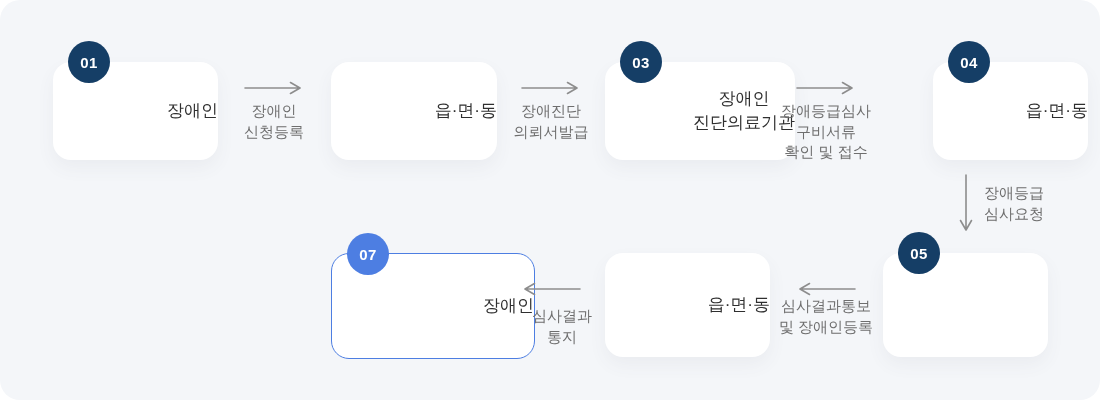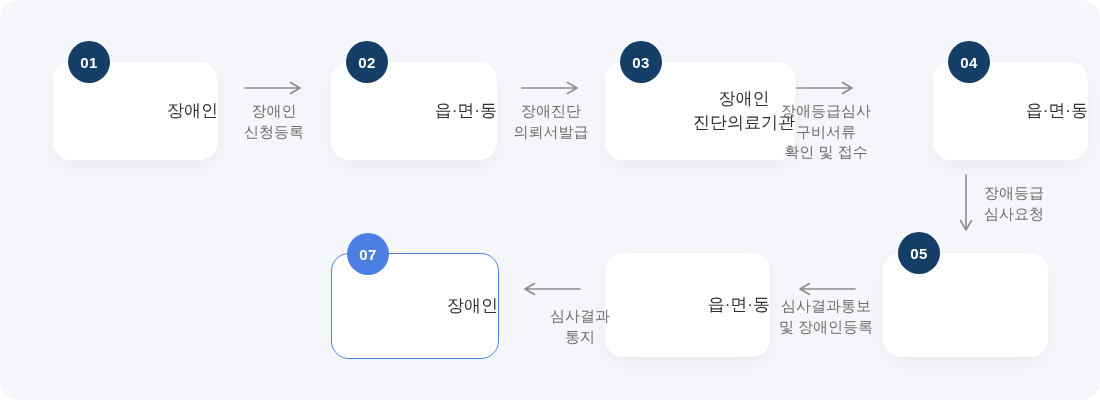--- a/index.html
+++ b/index.html
@@ -24,20 +24,21 @@
   .step-box{
     position:absolute;
     background:var(--box-bg);
     border-radius:18px;
     box-shadow:0 8px 18px rgba(80,90,110,0.06);
     display:flex;align-items:center;justify-content:flex-end;
   }
   .step-box.highlight{
     border:1px solid var(--highlight-border);
     box-shadow:none;
+    padding-left:36px;
   }
   .badge{
     position:absolute;
     left:15px;top:-21px;
     width:42px;height:42px;
     border-radius:50%;
     background:var(--badge-navy);
     color:#ffffff;
     font-size:15px;font-weight:600;
     display:flex;align-items:center;justify-content:center;
@@ -72,21 +73,20 @@
 <body>
 
 <div class="canvas">
 
   <div class="step-box" style="left:53px;top:62px;width:165px;height:98px;">
     <span class="badge">01</span>
     <div class="box-label">장애인</div>
   </div>
 
   <div class="step-box" style="left:331px;top:62px;width:166px;height:98px;">
-    <span class="badge">02</span>
     <div class="box-label">읍·면·동</div>
   </div>
 
   <div class="step-box" style="left:605px;top:62px;width:165px;height:98px;padding-left:25px;">
     <span class="badge">03</span>
     <div class="box-label">장애인
 진단의료기관</div>
   </div>
 
   <div class="step-box" style="left:933px;top:62px;width:155px;height:98px;">
@@ -134,16 +134,16 @@
 
   <svg class="arrow" style="left:795px;top:282px;" width="62" height="14" viewBox="0 0 62 14">
     <path d="M60 7 H6 M14.5 1.5 L5 7 L14.5 12.5"></path>
   </svg>
   <div class="arrow-label" style="left:761px;top:296px;width:130px;">심사결과통보
 및 장애인등록</div>
 
   <svg class="arrow" style="left:520px;top:282px;" width="62" height="14" viewBox="0 0 62 14">
     <path d="M60 7 H6 M14.5 1.5 L5 7 L14.5 12.5"></path>
   </svg>
-  <div class="arrow-label" style="left:520px;top:306px;width:120px;">심사결과
+  <div class="arrow-label" style="left:502px;top:306px;width:120px;">심사결과
 통지</div>
 
 </div>
 
 </body></html>

